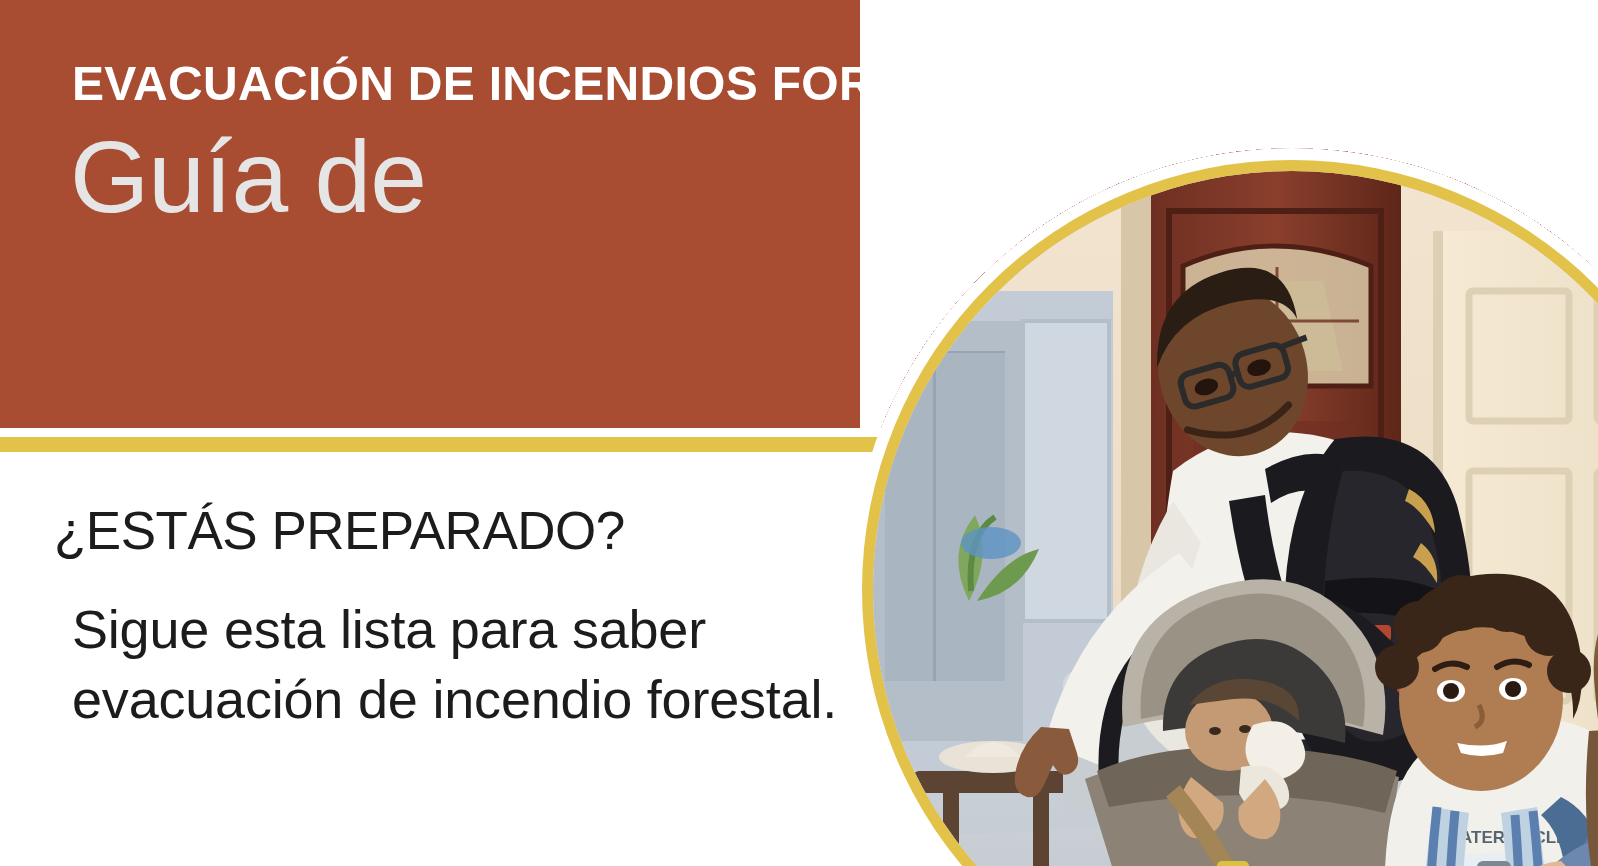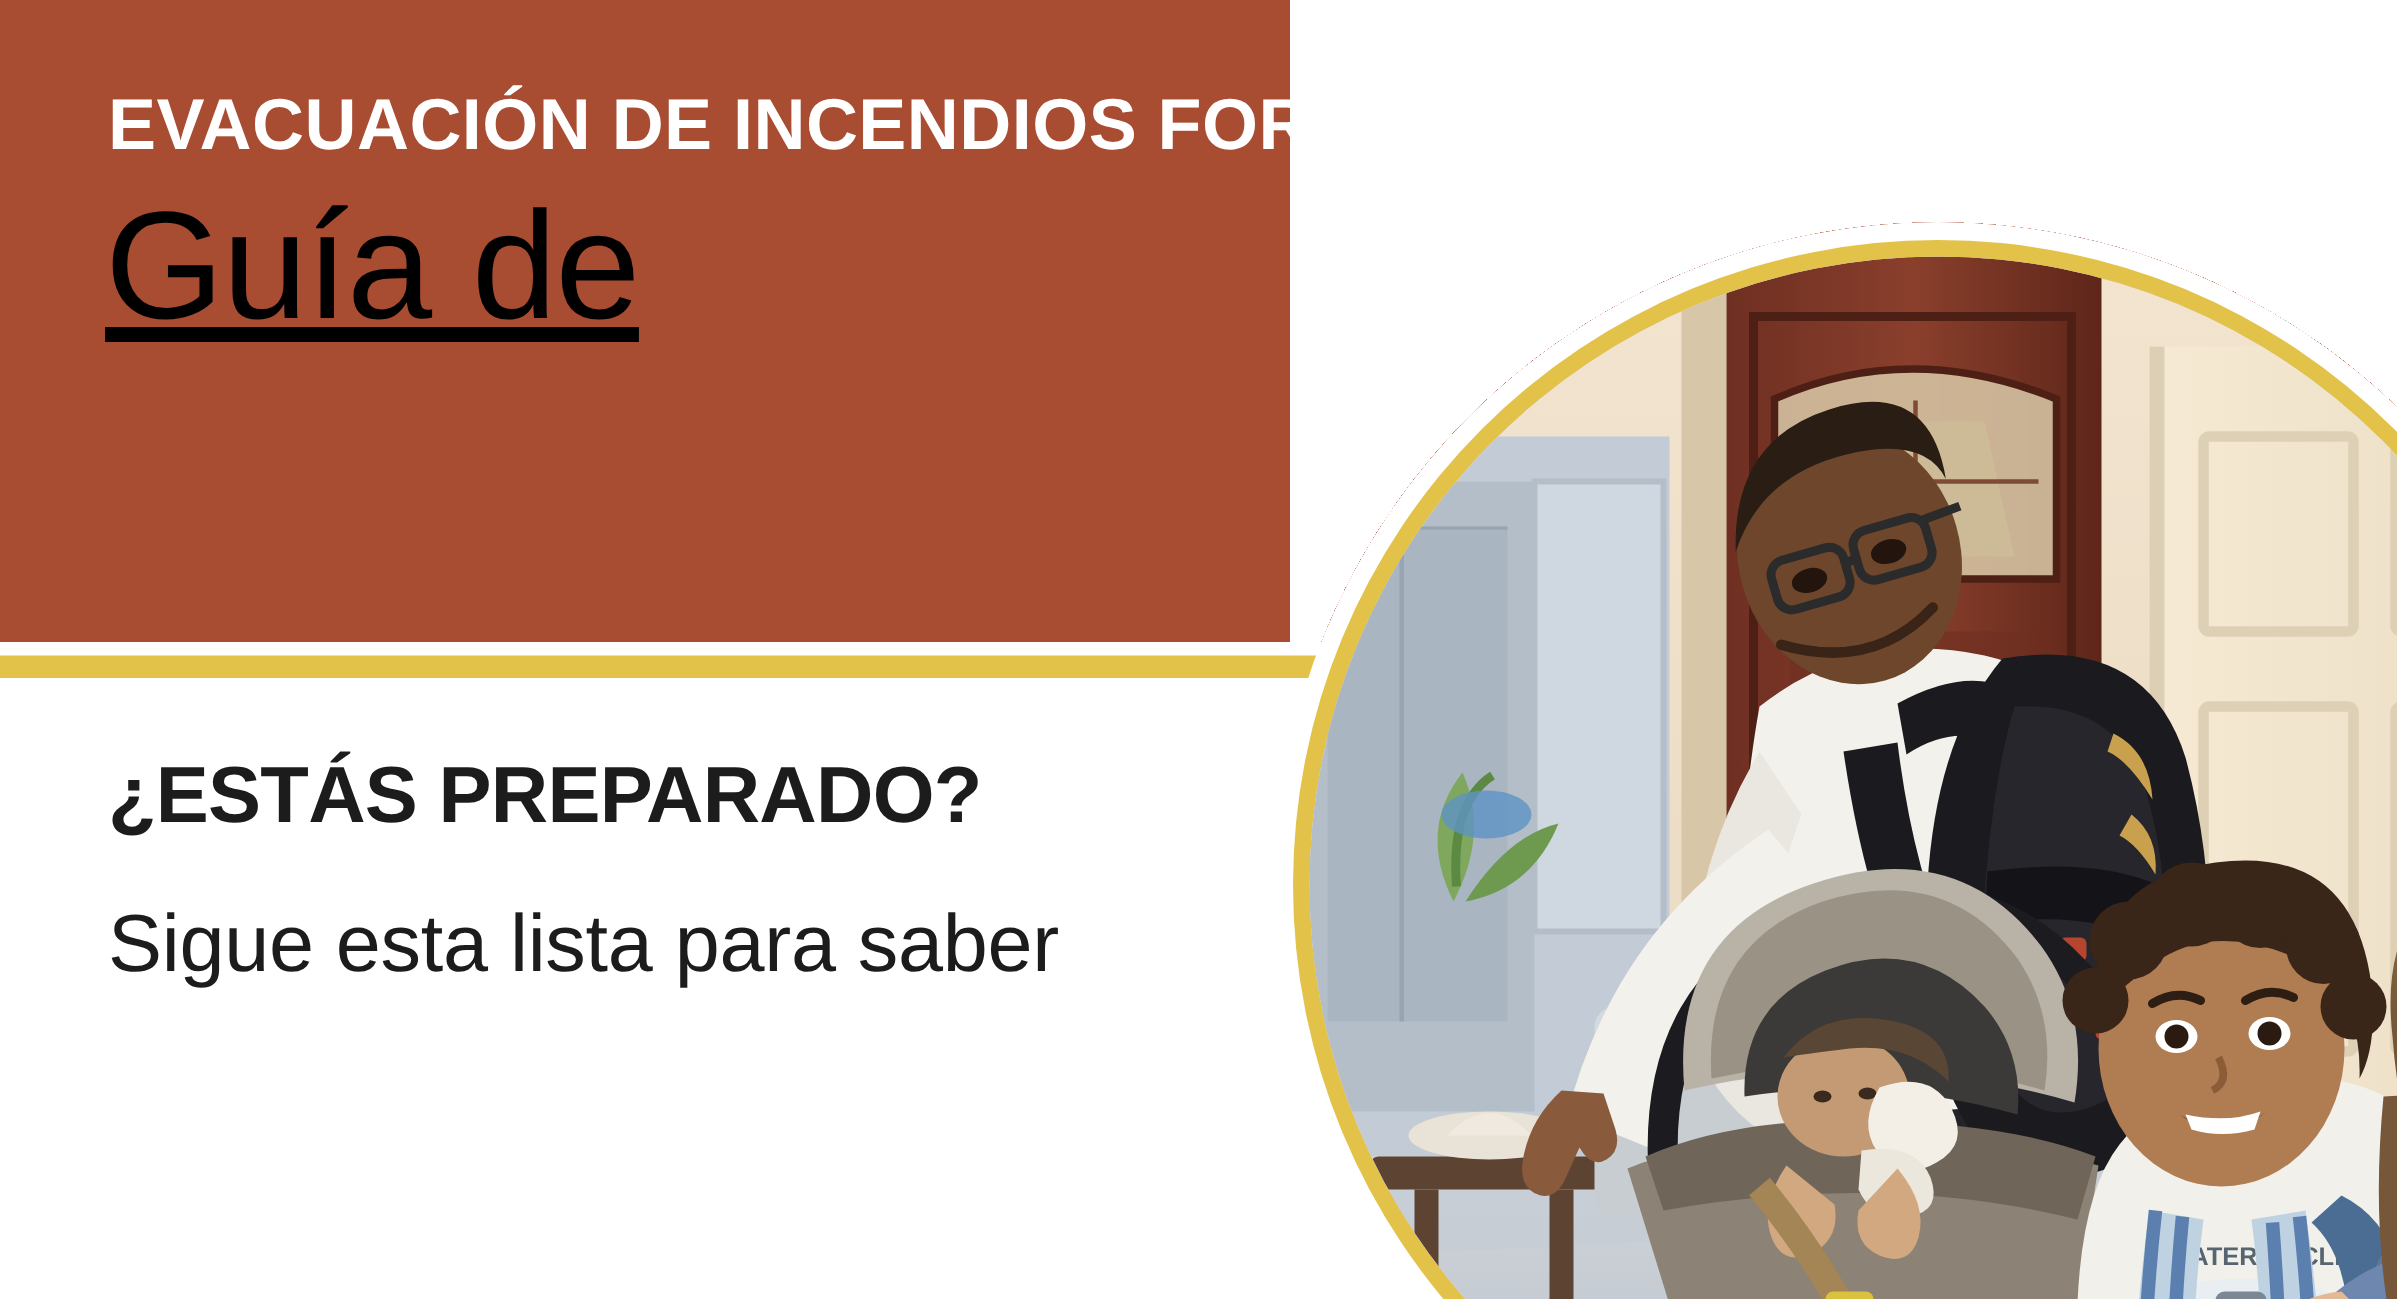--- a/index.html
+++ b/index.html
@@ -59,23 +59,22 @@
   }
 
   .main-title {
     position: absolute;
     left: 70px;
     top: 128px;
     width: 820px;
     font-size: 102px;
     font-weight: 300;
     line-height: 0.98;
-    color: #000000;
+    color: #e5e5e5;
     letter-spacing: -1px;
-    text-decoration: underline;
   }
   .main-title .tl {
     display: block;
   }
 
   
   .gold-rule {
     position: absolute;
     left: 0;
     top: 437px;
@@ -103,24 +102,24 @@
     height: 866px;
     background: #ffffff;
     z-index: 3;
     -webkit-mask-image: radial-gradient(circle 442px at 432px 590px, transparent 0 442px, #000 442px);
     mask-image: radial-gradient(circle 442px at 432px 590px, transparent 0 442px, #000 442px);
   }
 
   
   .subhead {
     position: absolute;
-    left: 72px;
+    left: 54px;
     top: 500px;
     font-size: 53px;
-    font-weight: 700;
+    font-weight: 400;
     color: #1c1c1c;
     letter-spacing: -0.5px;
     white-space: nowrap;
     z-index: 6;
   }
 
   .body-copy {
     position: absolute;
     left: 72px;
     top: 594px;
@@ -421,15 +420,16 @@
       <span class="tl">Guía de</span>
     </div>
   </div>
 
   <div class="gold-rule"></div>
 
   <div class="subhead">¿ESTÁS PREPARADO?</div>
 
   <div class="body-copy">
     <span class="tl">Sigue esta lista para saber</span>
+    <span class="tl">evacuación de incendio forestal.</span>
   </div>
 
 </div>
 
 </body></html>

